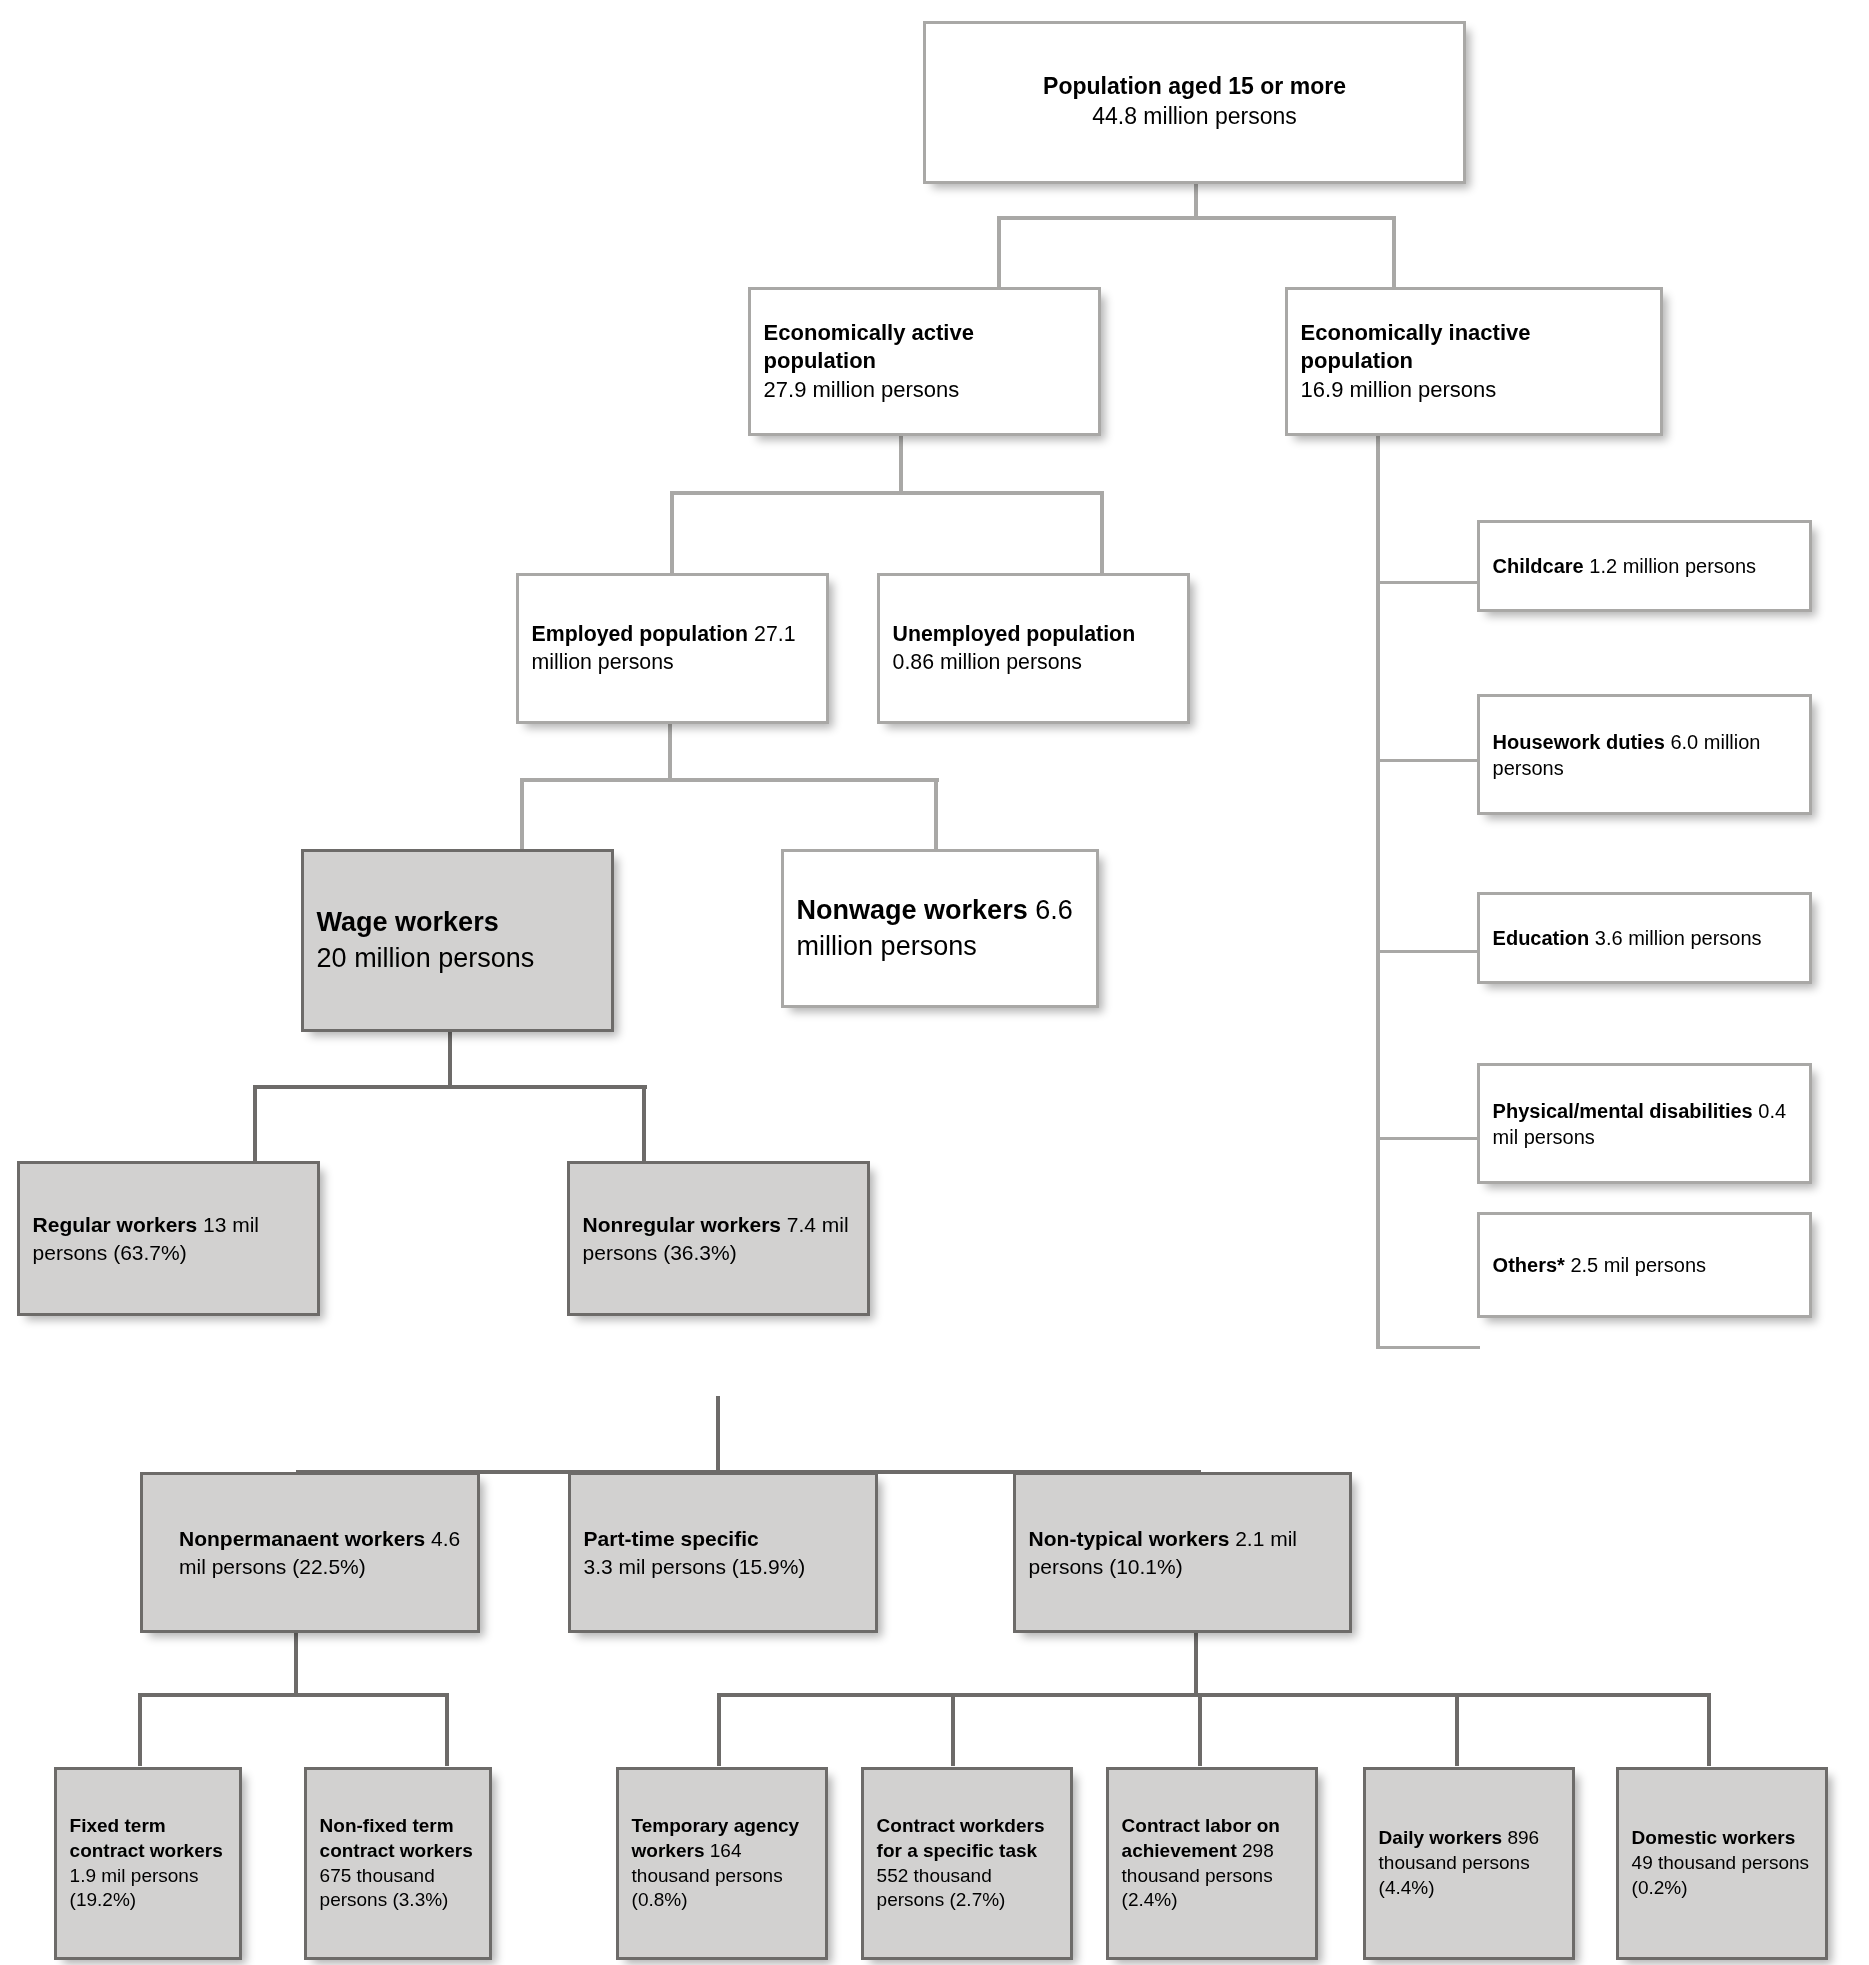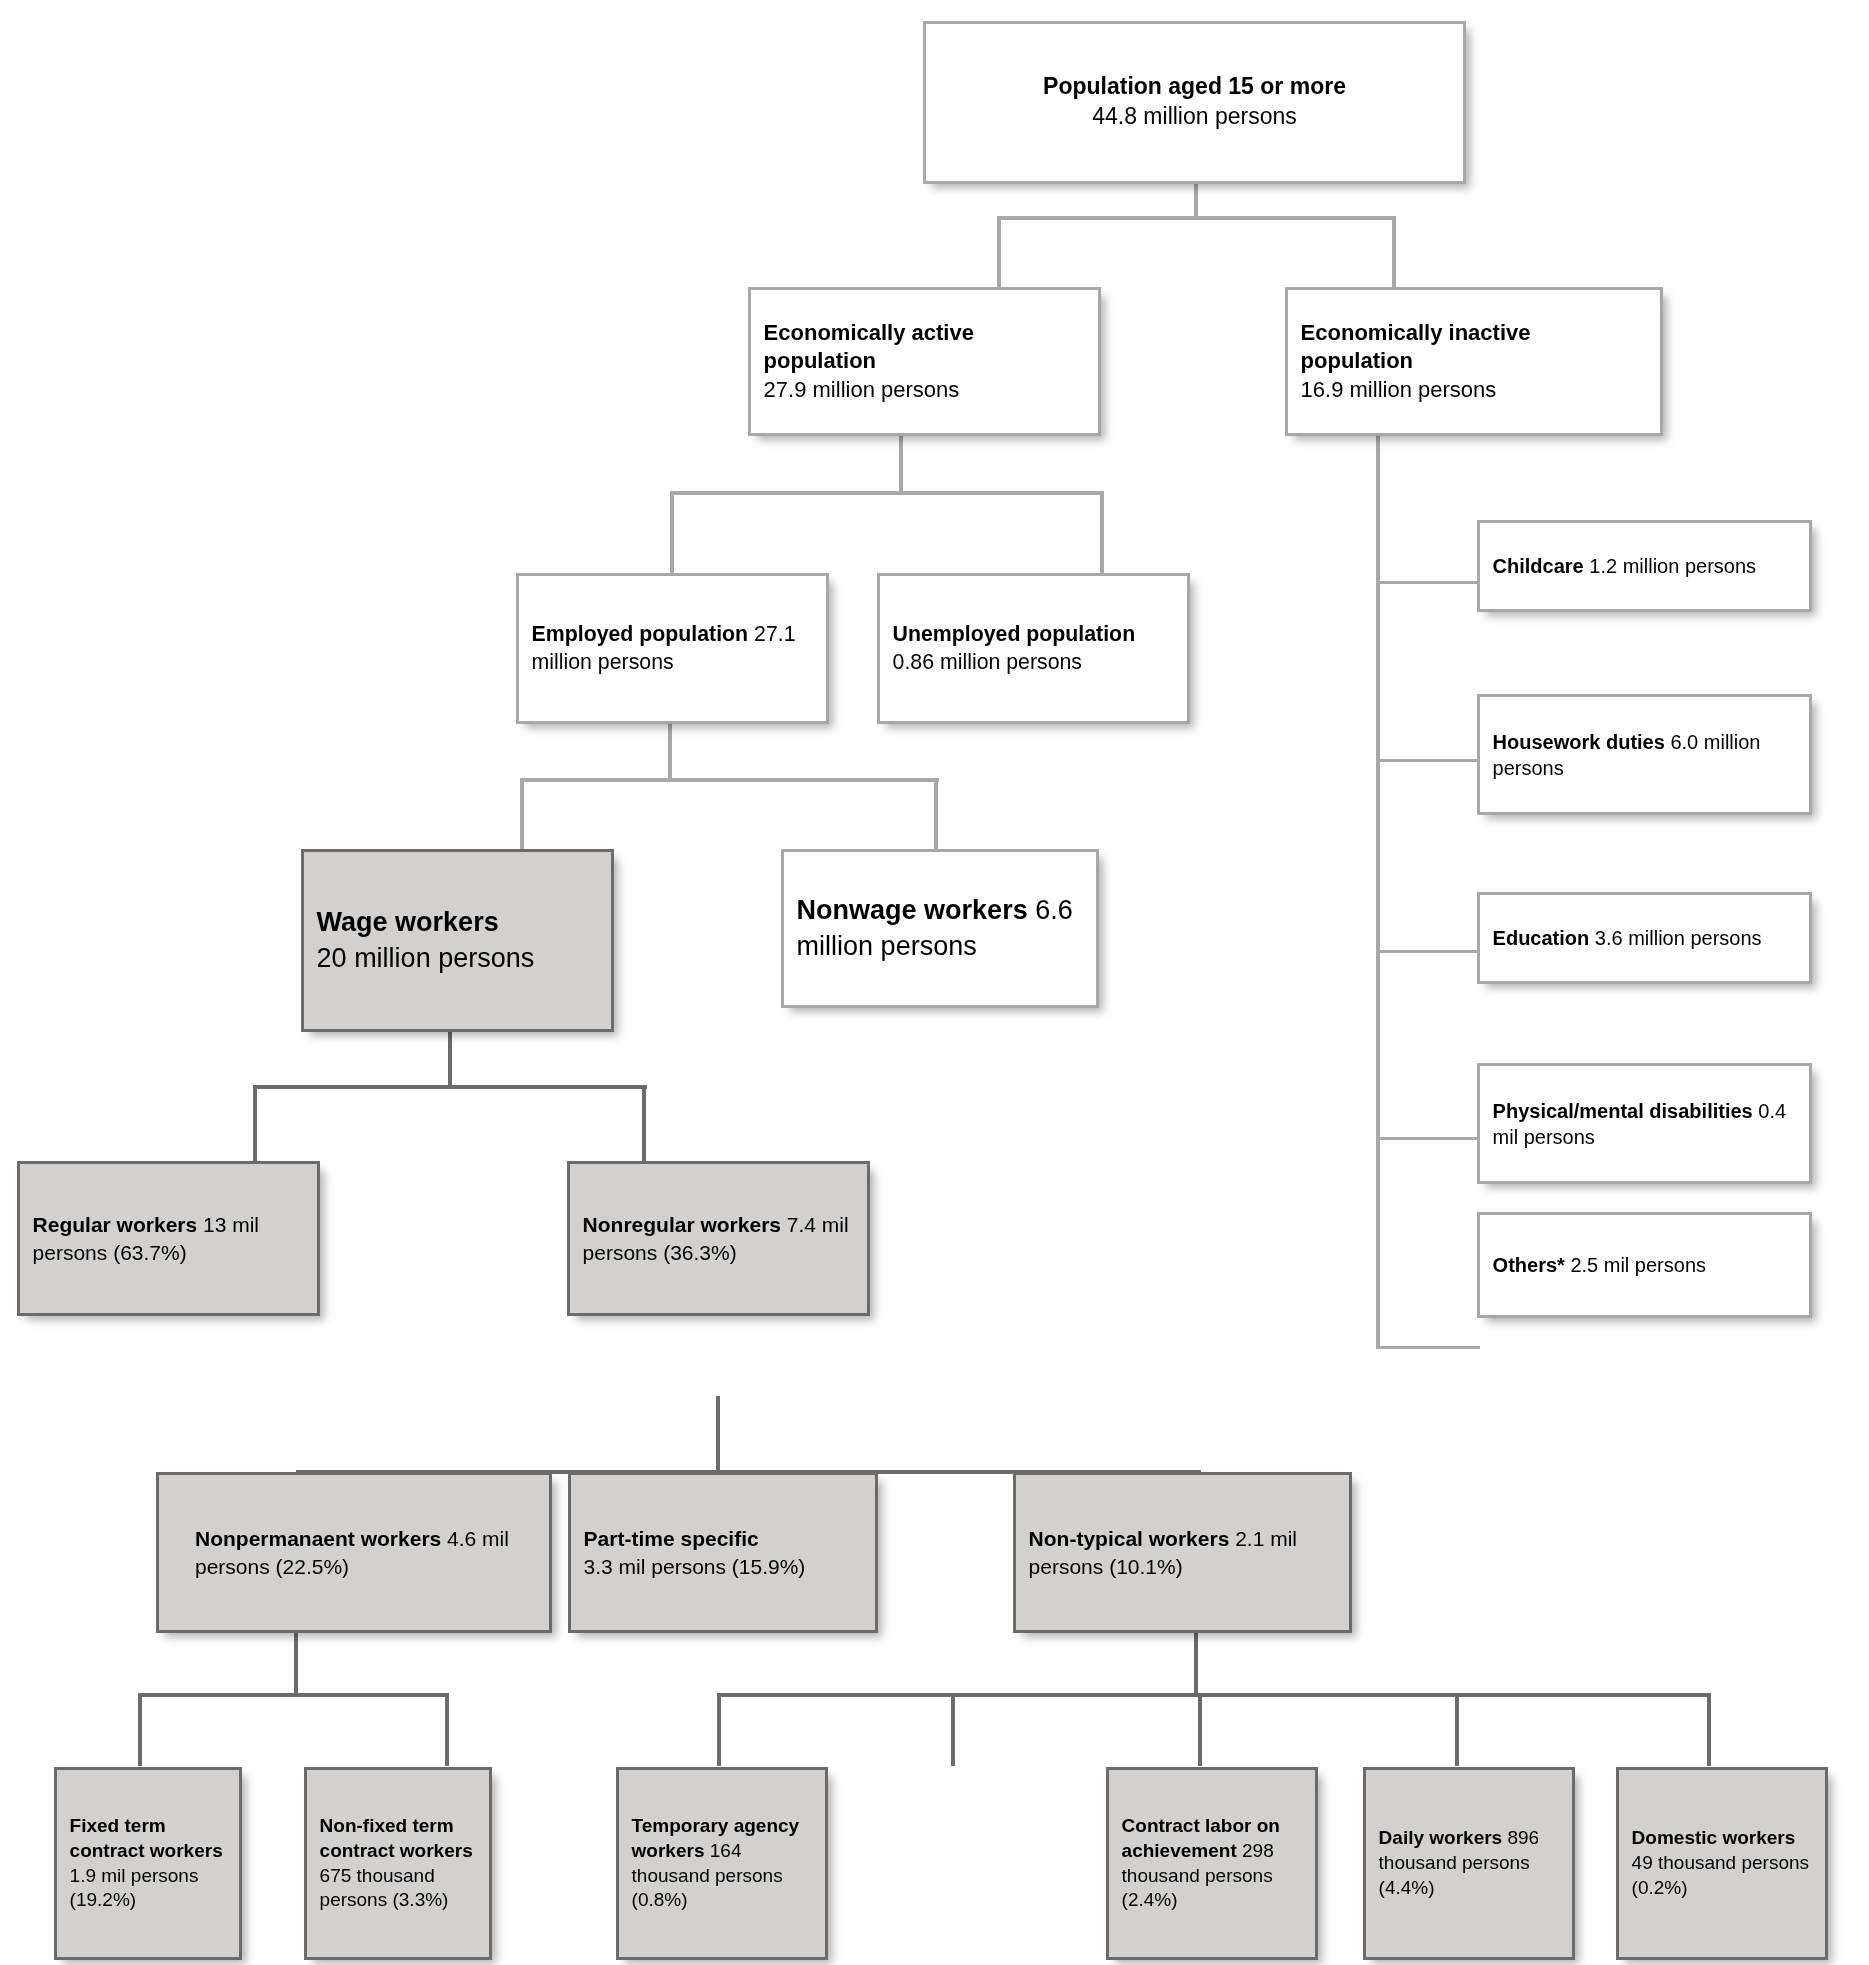--- a/index.html
+++ b/index.html
@@ -152,21 +152,21 @@
   </div>
 
   <div class="node shaded f-l5" style="left:17px; top:1161px; width:303px; height:155px;">
     <span class="txt"><b>Regular workers</b> <span>13 mil persons (63.7%)</span></span>
   </div>
 
   <div class="node shaded f-l5" style="left:567px; top:1161px; width:303px; height:155px;">
     <span class="txt"><b>Nonregular workers</b> <span>7.4 mil persons (36.3%)</span></span>
   </div>
 
-  <div class="node shaded f-l6" style="left:156px; top:1472px; width:396px; height:161px;padding-left:36px;">
+  <div class="node shaded f-l6" style="left:140px; top:1472px; width:340px; height:161px;padding-left:36px;">
     <span class="txt"><b>Nonpermanaent workers</b> <span>4.6 mil persons (22.5%)</span></span>
   </div>
 
   <div class="node shaded f-l6" style="left:568px; top:1472px; width:310px; height:161px;">
     <span class="txt"><b>Part-time specific</b></span>
     <span class="txt">3.3 mil persons (15.9%)</span>
   </div>
 
   <div class="node shaded f-l6" style="left:1013px; top:1472px; width:339px; height:161px;">
     <span class="txt"><b>Non-typical workers</b> <span>2.1 mil persons (10.1%)</span></span>
@@ -177,20 +177,23 @@
   </div>
 
   <div class="node shaded f-leaf" style="left:304px; top:1767px; width:188px; height:193px;">
     <span class="txt"><b>Non-fixed term contract workers</b> <span>675 thousand persons (3.3%)</span></span>
   </div>
 
   <div class="node shaded f-leaf" style="left:616px; top:1767px; width:212px; height:193px;">
     <span class="txt"><b>Temporary agency workers</b> <span>164 thousand persons (0.8%)</span></span>
   </div>
 
+  <div class="node shaded f-leaf" style="left:861px; top:1767px; width:212px; height:193px;">
+    <span class="txt"><b>Contract workders for a specific task</b> <span>552 thousand persons (2.7%)</span></span>
+  </div>
 
   <div class="node shaded f-leaf" style="left:1106px; top:1767px; width:212px; height:193px;">
     <span class="txt"><b>Contract labor on achievement</b> <span>298 thousand persons (2.4%)</span></span>
   </div>
 
   <div class="node shaded f-leaf" style="left:1363px; top:1767px; width:212px; height:193px;">
     <span class="txt"><b>Daily workers</b> <span>896 thousand persons (4.4%)</span></span>
   </div>
 
   <div class="node shaded f-leaf" style="left:1616px; top:1767px; width:212px; height:193px;">

